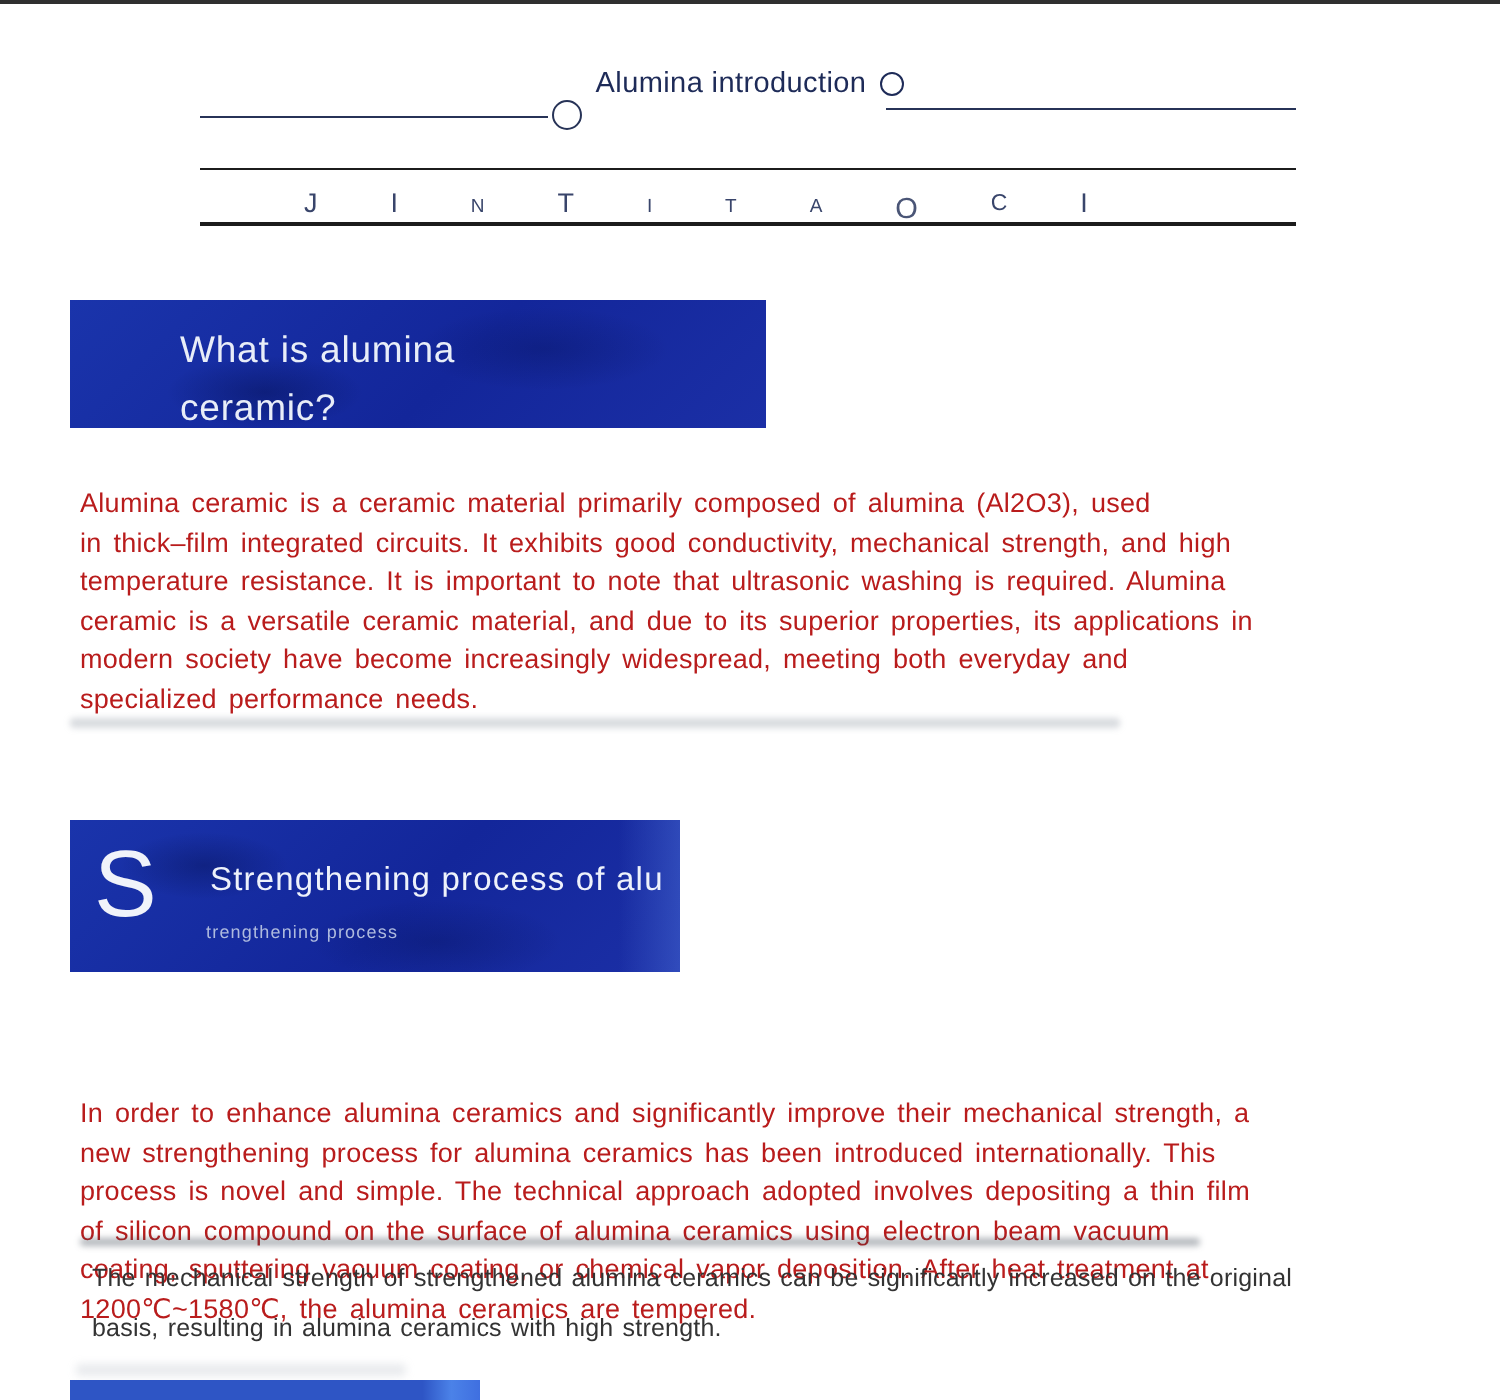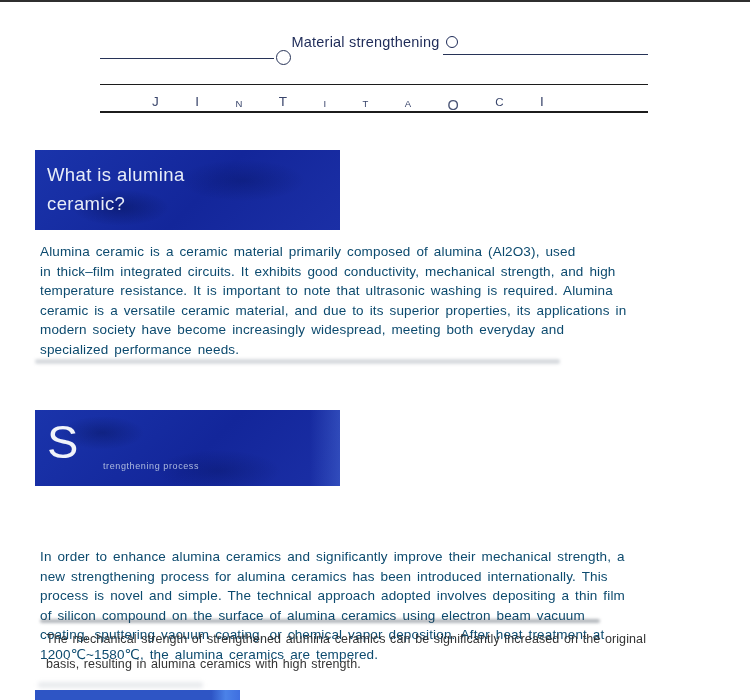--- a/index.html
+++ b/index.html
@@ -25,36 +25,36 @@
   .bl-sm{font-size:9.5px;}
   .bl-o{font-size:14.5px;transform:translateY(4px);color:#4a5576;}
   
   .title-box{
     position:absolute;left:35px;width:305px;color:#e8edf8;overflow:hidden;
     background:
       radial-gradient(ellipse 70px 26px at 28% 72%, rgba(2,12,70,0.40), transparent 70%),
       radial-gradient(ellipse 90px 30px at 68% 38%, rgba(3,14,80,0.30), transparent 70%),
       linear-gradient(135deg,#1a34ab 0%,#13269a 55%,#1b2fa6 100%);
   }
-  .box1{top:150px;height:80px;}
+  .box1{top:150px;height:64px;padding-left:43px;}
   .box1-text{display:block;padding:10px 0 0 12px;font-size:18.5px;line-height:29px;white-space:pre-line;letter-spacing:0.4px;}
   .box2{top:410px;height:76px;
     background:
       linear-gradient(90deg, transparent 90%, rgba(90,130,230,0.35) 100%),
       radial-gradient(ellipse 60px 24px at 22% 30%, rgba(2,12,70,0.35), transparent 70%),
       radial-gradient(ellipse 90px 30px at 60% 80%, rgba(3,14,80,0.30), transparent 70%),
       linear-gradient(135deg,#1a34ab 0%,#13269a 55%,#1b2fa6 100%);
   }
   .dropcap{position:absolute;left:12px;top:8px;font-size:47px;line-height:1;color:#f0f3fa;font-weight:400;}
   .box2-title{position:absolute;left:70px;top:21px;font-size:16.5px;color:#eef2fb;white-space:nowrap;letter-spacing:0.6px;}
   .box2-sub{position:absolute;left:68px;top:51px;font-size:9px;color:#aebade;letter-spacing:0.6px;white-space:nowrap;text-align:right;}
   
   .body{
     position:absolute;left:40px;width:678px;margin:0;
-    font-size:13.5px;line-height:19.5px;color:#0c4a6e;
+    font-size:13.5px;line-height:19.5px;color:#b91c1c;
     white-space:pre-line;letter-spacing:0.15px;word-spacing:2px;
   }
   .p1{top:242px;}
   .p2{top:499px;margin-top:48px;}
   .note{
     position:absolute;left:46px;top:627px;width:672px;margin:0;
     font-size:12.5px;line-height:25px;color:#333;white-space:pre-line;letter-spacing:0.1px;word-spacing:1px;
   }
   
   .smudge{position:absolute;border-radius:2px;filter:blur(1.5px);}
@@ -68,21 +68,21 @@
   }
 </style>
 </head>
 <body>
 
 <div class="page">
 
   <div class="top-rule"></div>
 
   <div class="hdr-title-row">
-    <span class="hdr-title">Material strengthening</span>
+    <span class="hdr-title">Alumina introduction</span>
     <span class="hdr-circle-small"></span>
   </div>
   <div class="line-left"></div>
   <span class="circle-left"></span>
   <div class="line-right"></div>
 
   <div class="logo-line-top"></div>
   <div class="brand-row">
     <span class="bl-lg">J</span>
     <span class="bl-lg">I</span>
@@ -106,20 +106,21 @@
 in thick–film integrated circuits. It exhibits good conductivity, mechanical strength, and high
 temperature resistance. It is important to note that ultrasonic washing is required. Alumina
 ceramic is a versatile ceramic material, and due to its superior properties, its applications in
 modern society have become increasingly widespread, meeting both everyday and
 specialized performance needs.</p>
 
   <div class="smudge s1"></div>
 
   <div class="title-box box2">
     <span class="dropcap">S</span>
+    <span class="box2-title">Strengthening process of alu</span>
     <span class="box2-sub">trengthening process</span>
   </div>
 
   <p class="body p2">In order to enhance alumina ceramics and significantly improve their mechanical strength, a
 new strengthening process for alumina ceramics has been introduced internationally. This
 process is novel and simple. The technical approach adopted involves depositing a thin film
 of silicon compound on the surface of alumina ceramics using electron beam vacuum
 coating, sputtering vacuum coating, or chemical vapor deposition. After heat treatment at
 1200℃~1580℃, the alumina ceramics are tempered.</p>
 

